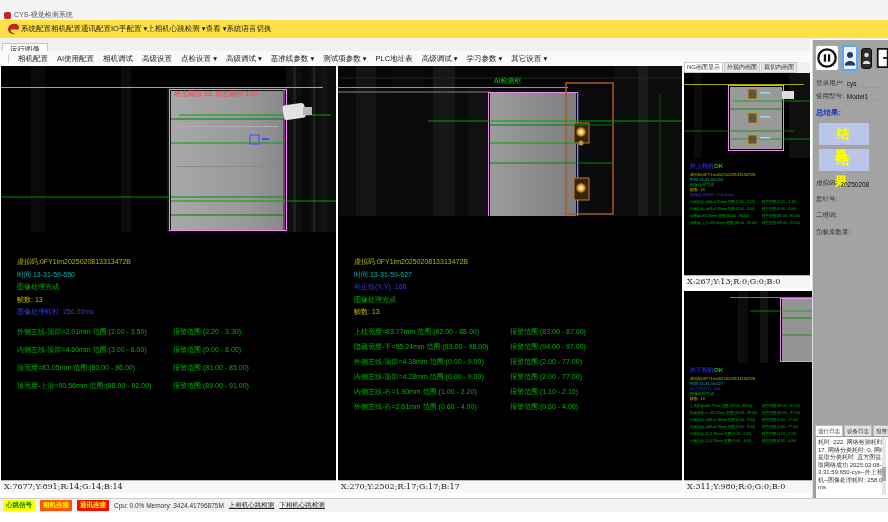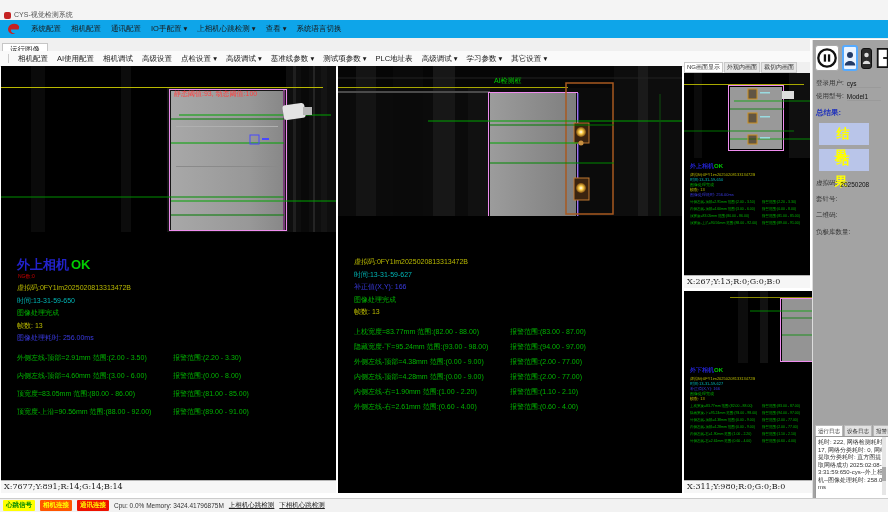--- a/index.html
+++ b/index.html
@@ -4,22 +4,22 @@
 <style>
   html,body{margin:0;padding:0;background:#fff;}
   #app{position:relative;width:888px;height:522px;background:#fff;overflow:hidden;
        font-family:"Liberation Sans",sans-serif;-webkit-font-smoothing:antialiased;}
 
   
   .titlebar{position:absolute;left:0;top:0;right:0;height:20px;background:#f4f4f4;
             border-bottom:1px solid #e3e3e3;display:flex;align-items:flex-end;padding:0 4px 2px;}
   .ticon{width:7px;height:7px;background:#c52222;border-radius:2px;margin:0 3px 1px 0;}
   .titletext{font-size:7px;color:#555;}
-  .menubar{position:absolute;left:0;top:20px;right:0;height:18px;background:#0ea5e9;
-           border-bottom:1px solid #eee;display:flex;align-items:center;gap:10px;padding:0 6px;}
+  .menubar{position:absolute;left:0;top:20px;right:0;height:18px;background:#fde047;
+           border-bottom:1px solid #eee;display:flex;align-items:center;padding:0 6px;}
   .menu-item,.tool-item{font-size:7.5px;color:#1a1a1a;white-space:nowrap;cursor:default;}
   .tabrow{position:absolute;left:0;top:38px;right:78px;height:13px;background:#f0f0f0;
           border-bottom:1px solid #d8d8d8;}
   .tab{display:inline-block;font-size:7.5px;line-height:11px;padding:0 7px;margin-left:2px;
        background:#fff;border:1px solid #c6c6c6;border-bottom:none;color:#222;}
   .toolbar{position:absolute;left:0;top:51px;right:78px;height:15px;background:#fafafa;
            border-bottom:1px solid #e5e5e5;display:flex;align-items:center;gap:9px;padding:0 8px;}
   .tb-sep{width:1px;height:9px;background:#ccc;}
 
   
@@ -173,24 +173,20 @@
       <line x1="170" y1="149" x2="283" y2="149" stroke="#007d00" stroke-width="1"></line>
       <g>
         <rect x="282" y="38" width="22" height="15" rx="3" fill="#e3e3e3" transform="rotate(-8 293 45)"></rect>
         <rect x="302" y="41" width="9" height="8" fill="#b5b5b5"></rect>
       </g>
       <rect x="249" y="69" width="9" height="9" fill="none" stroke="#4848ff" stroke-width="1"></rect>
       <rect x="261" y="72" width="7" height="2" fill="#4848ff"></rect>
       <text x="173" y="30" font-size="7" fill="#ff4040">静态阈值:93, 动态阈值:100</text>
     </svg>
     <div class="info">
-      <div class="cam-title">
-        <span class="blue">外上相机</span><span class="ok">OK</span>
-        <span class="ng">NG数:0</span>
-      </div>
       <div class="iline c-yellow">虚拟码:0FY1im2025020813313472B</div>
       <div class="iline c-cyan">时间:13-31-59-650</div>
       <div class="iline c-green">图像处理完成</div>
       <div class="iline c-yellow">帧数: 13</div>
       <div class="iline c-blue">图像处理耗时: 256.00ms</div>
       <div class="meas">
         <div class="mrow">
           <span class="val">外侧左线-顶部=2.91mm 范围:(2.00 - 3.50)</span>
           <span class="alarm">报警范围:(2.20 - 3.30)</span>
         </div>
@@ -277,20 +273,21 @@
         <div class="mrow">
           <span class="val">内侧左线-右=1.90mm 范围:(1.00 - 2.20)</span>
           <span class="alarm">报警范围:(1.10 - 2.10)</span>
         </div>
         <div class="mrow">
           <span class="val">外侧左线-右=2.61mm 范围:(0.60 - 4.00)</span>
           <span class="alarm">报警范围:(0.60 - 4.00)</span>
         </div>
       </div>
     </div>
+    <div class="coord-strip">X:270;Y:2502;R:17;G:17;B:17</div>
   </div>
 
   <div class="preview-tabs">
     <span class="ptab sel">NG画面显示</span>
     <span class="ptab">外观内画面</span>
     <span class="ptab">裁切内画面</span>
   </div>
 
   <div class="pv pv1">
     <svg width="126" height="85" viewBox="0 0 126 85">

